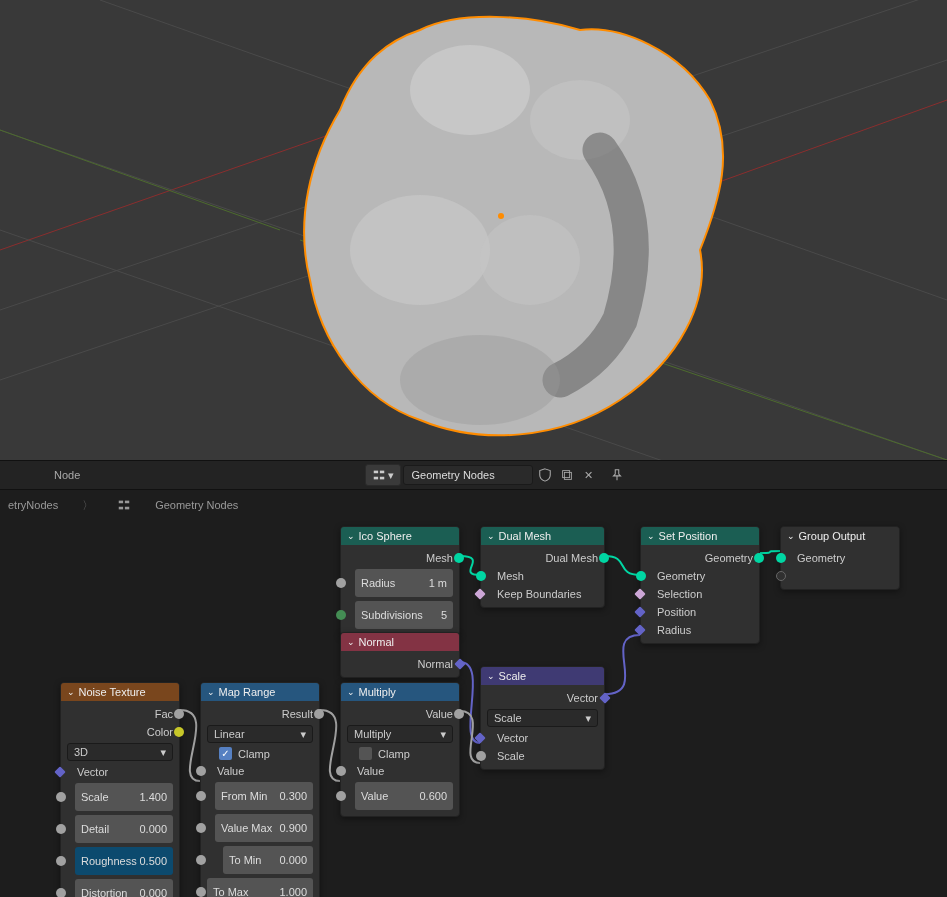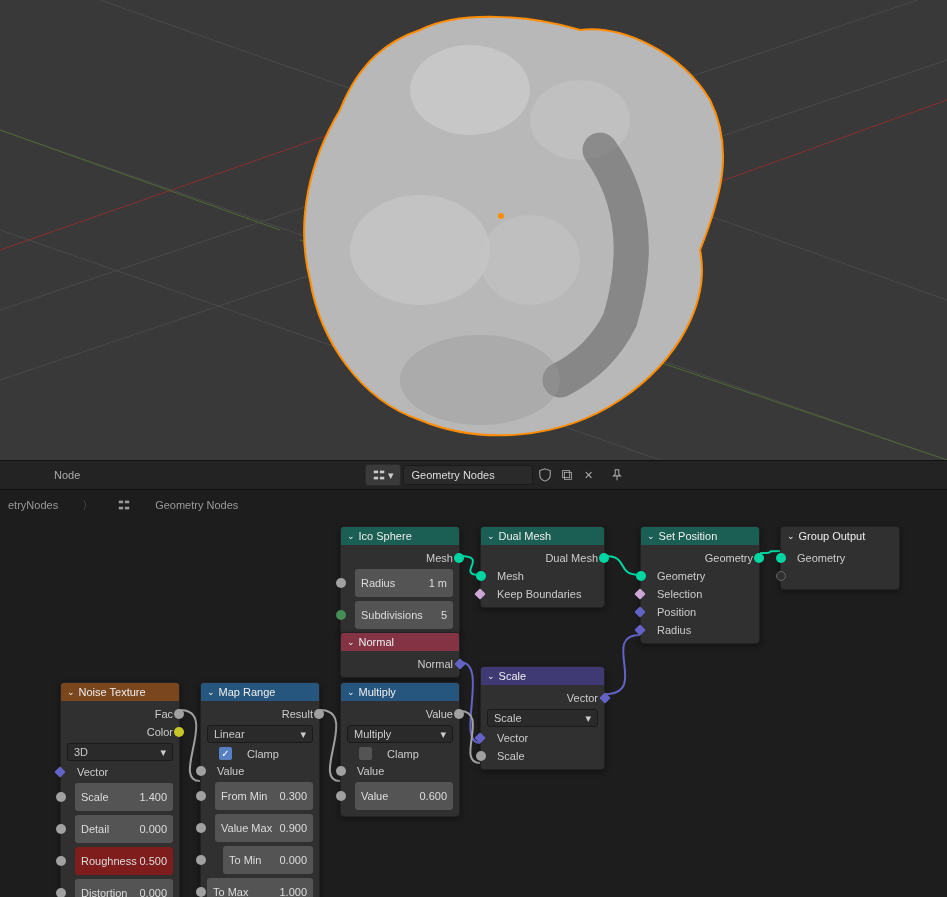--- a/index.html
+++ b/index.html
@@ -30,24 +30,24 @@
 .hdr-red { background: #833344; }
 .hdr-blue { background: #26567e; }
 .hdr-purple { background: #3f3a73; }
 .hdr-orange { background: #79461d; }
 .hdr-dark { background: #303030; }
 .node-body { padding: 4px 0; }
 .row { display: flex; align-items: center; padding: 2px 6px; position: relative; min-height: 18px; }
 .row.right { justify-content: flex-end; }
 .row.left { justify-content: flex-start; }
 .field { display: flex; background: #545454; border-radius: 3px; width: 100%; height: 28px; align-items: center; padding: 0 6px; justify-content: space-between; }
-.field.highlight { background: #7f1d1d; align-items: center; }
+.field.highlight { background: #0c4a6e; align-items: center; }
 .field span { color: #ddd; }
 .select { background: #2a2a2a; border: 1px solid #1a1a1a; border-radius: 3px; width: 100%; height: 18px; padding: 0 6px; display: flex; align-items: center; justify-content: space-between; color: #ccc; }
-.checkbox-row { display: flex; align-items: center; gap: 15px; padding: 2px 6px 2px 18px; }
+.checkbox-row { display: flex; align-items: center; gap: 6px; padding: 2px 6px 2px 18px; }
 .cb { width: 13px; height: 13px; background: #545454; border-radius: 2px; display: flex; align-items: center; justify-content: center; }
 .cb.checked { background: #5680c2; }
 .cb.checked::after { content: "✓"; color: #fff; font-size: 10px; }
 .socket { position: absolute; width: 10px; height: 10px; border-radius: 50%; top: 50%; transform: translateY(-50%); }
 .socket.out { right: -5px; }
 .socket.in { left: -5px; }
 .s-geo { background: #00d6a3; }
 .s-float { background: #a1a1a1; }
 .s-vec { background: #6363c7; transform: translateY(-50%) rotate(45deg); border-radius: 1px; width: 8px; height: 8px; }
 .s-col { background: #c7c729; }

